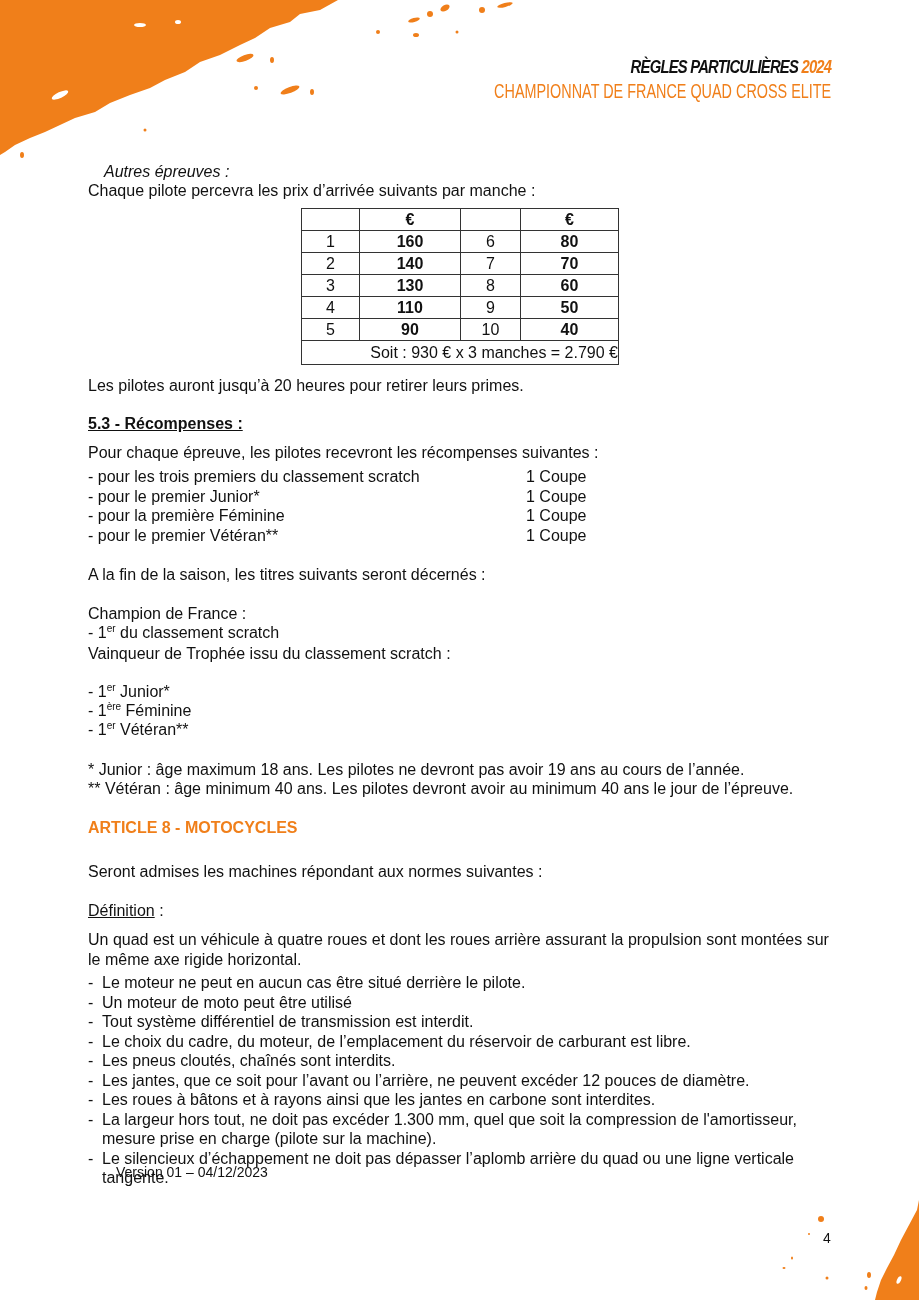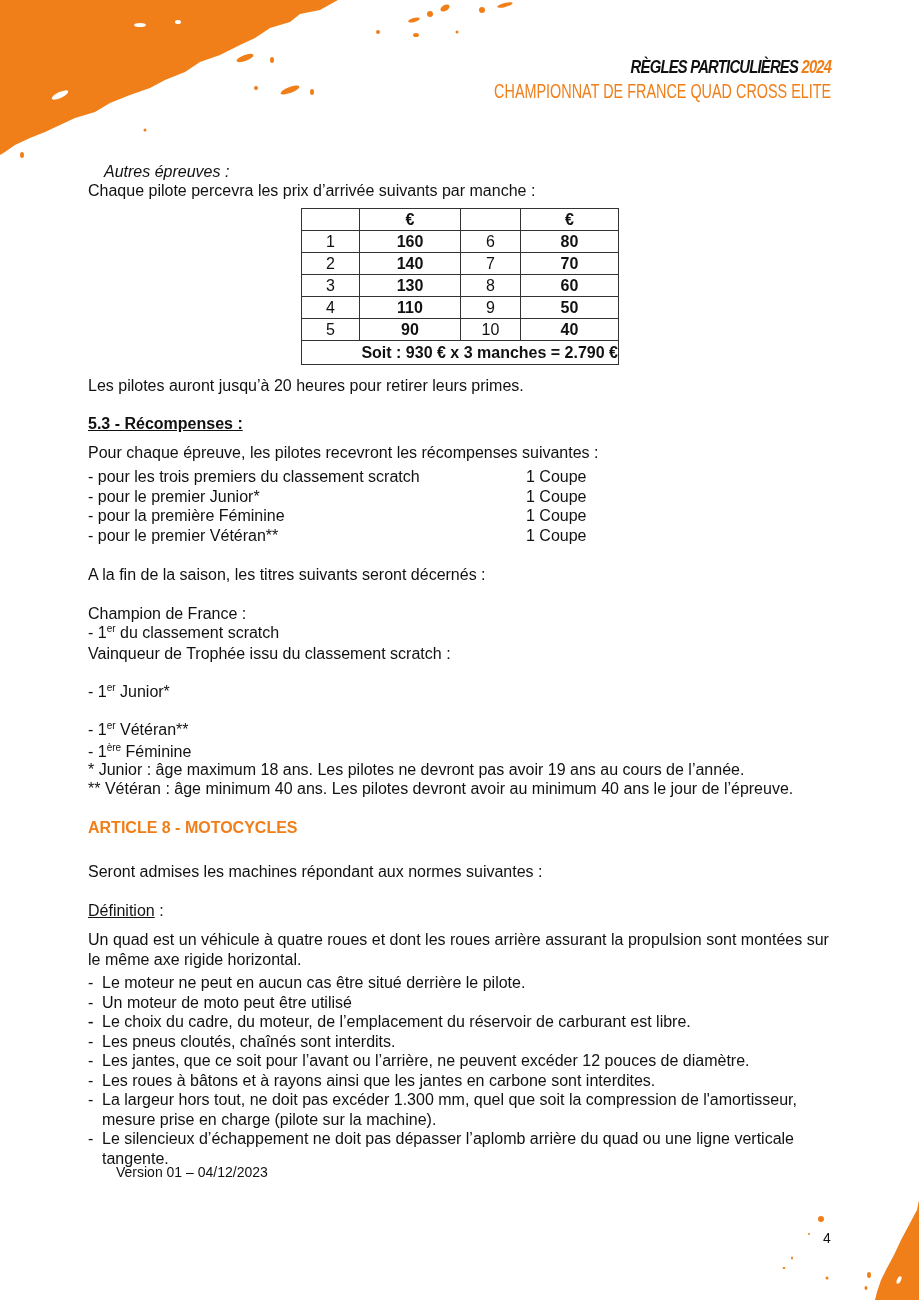--- a/index.html
+++ b/index.html
@@ -12,21 +12,21 @@
   .hdr1 .yr { color: #f07f1a; }
   .hdr2 { right: 88px; top: 80px; font-size: 20px; color: #f07f1a; transform: scaleX(0.72); transform-origin: right center; white-space: nowrap; letter-spacing: 0px; }
   .txt { left: 88px; white-space: nowrap; font-size: 16px; line-height: 19px; }
   .ital { font-style: italic; }
   table.prizes { position: absolute; left: 301px; top: 208px; border-collapse: collapse; font-size: 16px; }
   table.prizes td { border: 1px solid #333; height: 21px; padding: 0; text-align: center; }
   table.prizes td.c1 { width: 57px; }
   table.prizes td.c2 { width: 100px; font-weight: bold; }
   table.prizes td.c3 { width: 59px; }
   table.prizes td.c4 { width: 97px; font-weight: bold; }
-  table.prizes td.total { font-weight: bold; text-align: right; padding-right: 0; height: 23px; }
+  table.prizes td.total { font-weight: normal; text-align: right; padding-right: 0; height: 23px; }
   .sec { left: 88px; font-weight: bold; text-decoration: underline; font-size: 16px; }
   .rew-row { left: 88px; width: 520px; display: flex; font-size: 16px; line-height: 19.5px; }
   .rew-row .l { width: 438px; }
   sup { font-size: 10px; vertical-align: 6px; line-height: 0; }
   .art { left: 88px; color: #f07f1a; font-weight: bold; font-size: 16px; }
   .ul { text-decoration: underline; }
   .para { left: 88px; width: 750px; font-size: 16px; line-height: 19.5px; white-space: normal; }
   .blist { left: 88px; width: 750px; margin: 0; padding: 0; list-style: none; font-size: 16px; line-height: 19.5px; }
   .blist li { position: relative; padding-left: 14px; }
   .blist li .dash { position: absolute; left: 0; top: 0; }
@@ -149,41 +149,41 @@
 
 <div class="abs txt" style="top:604px;">Champion de France :</div>
 <div class="abs txt" style="top:623px;">
   <span>- 1</span><sup>er</sup><span> du classement scratch</span>
 </div>
 
 <div class="abs txt" style="top:644px;">Vainqueur de Trophée issu du classement scratch :</div>
 <div class="abs txt" style="top:682px;">
   <span>- 1</span><sup>er</sup><span> Junior*</span>
 </div>
-<div class="abs txt" style="top:701px;margin-top:41px;">
+<div class="abs txt" style="top:701px;">
   <span>- 1</span><sup>ère</sup><span> Féminine</span>
 </div>
 <div class="abs txt" style="top:720px;">
   <span>- 1</span><sup>er</sup><span> Vétéran**</span>
 </div>
 
 <div class="abs txt" style="top:760px;">* Junior : âge maximum 18 ans. Les pilotes ne devront pas avoir 19 ans au cours de l’année.</div>
 <div class="abs txt" style="top:779px;">** Vétéran : âge minimum 40 ans. Les pilotes devront avoir au minimum 40 ans le jour de l’épreuve.</div>
 
 <div class="abs art" style="top:819px;">ARTICLE 8 - MOTOCYCLES</div>
 <div class="abs txt" style="top:862px;">Seront admises les machines répondant aux normes suivantes :</div>
 <div class="abs txt" style="top:901px;">
   <span class="ul">Définition</span><span> :</span>
 </div>
 <div class="abs para" style="top:930px;">Un quad est un véhicule à quatre roues et dont les roues arrière assurant la propulsion sont montées sur le même axe rigide horizontal.</div>
 
 <ul class="abs blist" style="top:973px;">
   <li><span class="dash">-</span><span>Le moteur ne peut en aucun cas être situé derrière le pilote.</span></li>
   <li><span class="dash">-</span><span>Un moteur de moto peut être utilisé</span></li>
-  <li><span class="dash">-</span></li>
+  <li><span class="dash">-</span><span>Tout système différentiel de transmission est interdit.</span></li>
   <li><span class="dash">-</span><span>Le choix du cadre, du moteur, de l’emplacement du réservoir de carburant est libre.</span></li>
   <li><span class="dash">-</span><span>Les pneus cloutés, chaînés sont interdits.</span></li>
   <li><span class="dash">-</span><span>Les jantes, que ce soit pour l’avant ou l’arrière, ne peuvent excéder 12 pouces de diamètre.</span></li>
   <li><span class="dash">-</span><span>Les roues à bâtons et à rayons ainsi que les jantes en carbone sont interdites.</span></li>
   <li><span class="dash">-</span><span>La largeur hors tout, ne doit pas excéder 1.300 mm, quel que soit la compression de l'amortisseur, mesure prise en charge (pilote sur la machine).</span></li>
   <li><span class="dash">-</span><span>Le silencieux d’échappement ne doit pas dépasser l’aplomb arrière du quad ou une ligne verticale tangente.</span></li>
 </ul>
 
 <div class="abs footer-ver">Version 01 – 04/12/2023</div>
 <div class="abs footer-pg">4</div>

